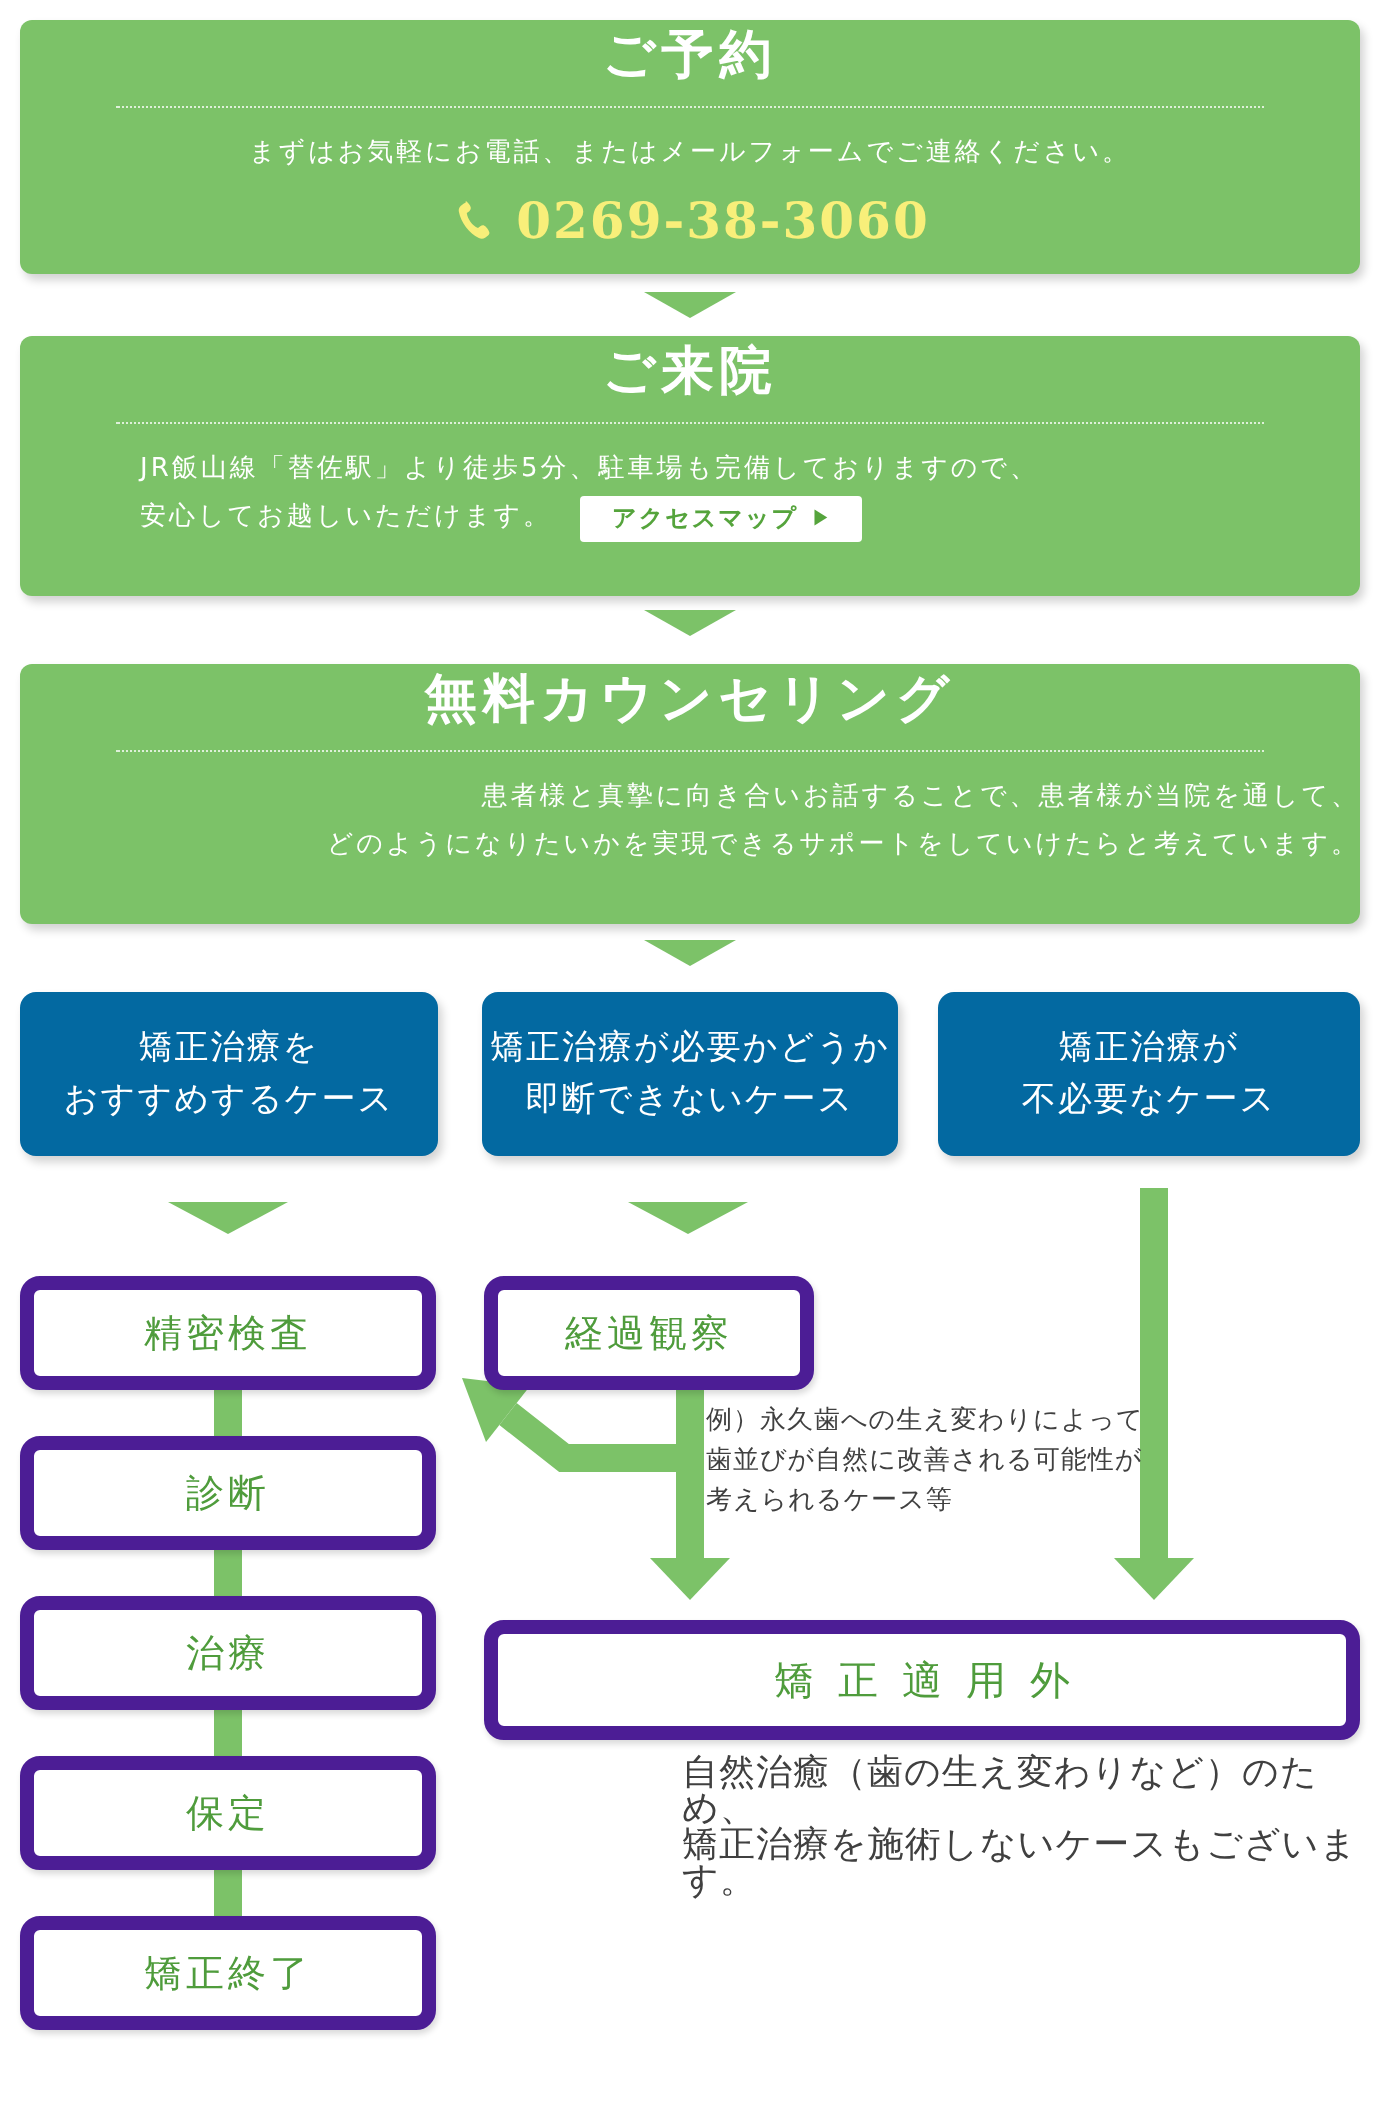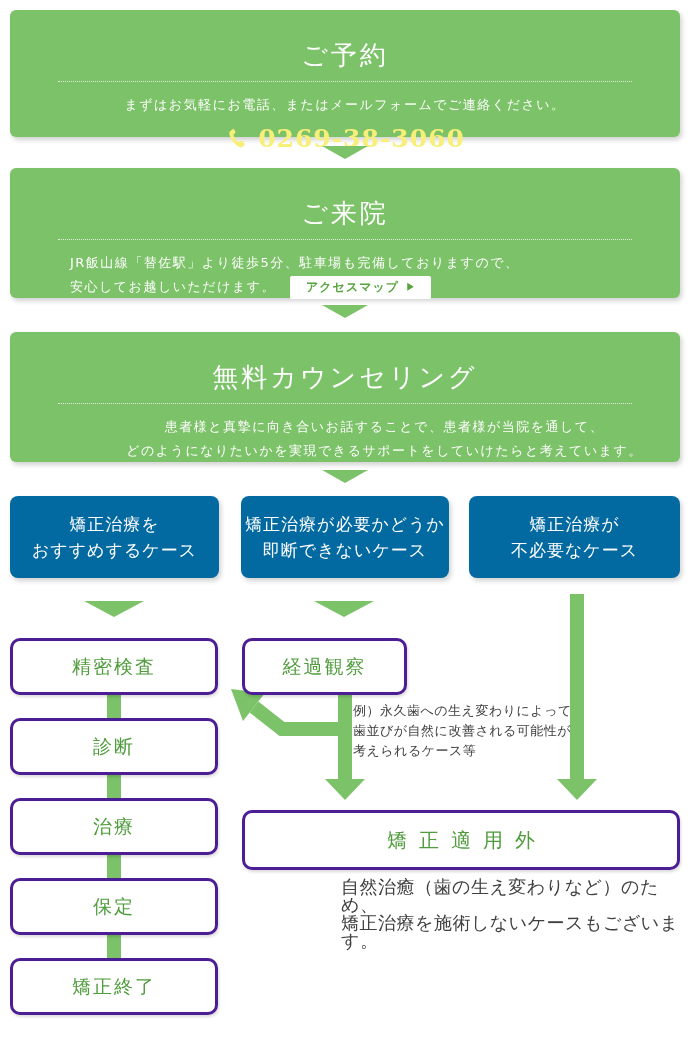--- a/index.html
+++ b/index.html
@@ -4,25 +4,25 @@
 <style>
   html,body{margin:0;padding:0;background:#fff;}
   #page{position:relative;width:690px;height:1052px;background:#fff;overflow:hidden;
         font-family:"DejaVu Sans","Liberation Sans",sans-serif;}
 
   
   .gbox{position:absolute;left:10px;width:670px;box-sizing:border-box;
         background:#7cc268;border-radius:6px;color:#fff;text-align:center;
         box-shadow:2px 3px 5px rgba(0,0,0,.18);}
   .gtitle{font-family:"DejaVu Serif","Liberation Serif",serif;font-size:26px;
-          letter-spacing:3px;padding-top:28px;font-weight:400;}
+          letter-spacing:3px;padding-top:0;font-weight:700;}
   .divider{border-bottom:1px dotted rgba(255,255,255,.75);margin:8px 48px 0 48px;height:0;}
   .gbody{font-size:13px;letter-spacing:1.5px;line-height:24px;margin-top:11px;}
   .gbody-left{text-align:left;padding-left:60px;}
-  .gbody-left3{text-align:center;padding-left:79px;}
+  .gbody-left3{text-align:right;padding-left:79px;}
 
   .phone-row{margin-top:7px;display:flex;align-items:center;justify-content:center;gap:9px;}
   .phone-num{font-family:"DejaVu Serif","Liberation Serif",serif;font-weight:bold;
              font-size:25px;color:#f8ef7a;letter-spacing:1px;}
 
   .line2wrap{display:flex;align-items:center;}
   .mapbtn{display:inline-flex;align-items:center;gap:7px;background:#fff;color:#55a43c;
           font-size:12px;font-weight:bold;letter-spacing:1px;padding:4px 16px 5px 16px;
           border-radius:2px;margin-left:14px;border:none;cursor:pointer;line-height:14px;}
   .mapbtn .play{font-size:9px;letter-spacing:0;}
@@ -36,21 +36,21 @@
             border-right:20px solid transparent;border-top:21px solid #7cc268;}
 
   
   .cbox{position:absolute;top:496px;height:82px;background:#0369a1;border-radius:8px;
         box-shadow:2px 3px 5px rgba(0,0,0,.18);color:#fff;display:flex;flex-direction:column;
         justify-content:center;text-align:center;
         font-family:"DejaVu Serif","Liberation Serif",serif;font-size:17px;
         line-height:26px;letter-spacing:1px;}
 
   
-  .wbox{position:absolute;box-sizing:border-box;background:#fff;border:3px solid #4c1d95;
+  .wbox{position:absolute;box-sizing:border-box;background:#fff;border:7px solid #4c1d95;
         border-radius:10px;box-shadow:1px 2px 3px rgba(0,0,0,.15);
         display:flex;align-items:center;justify-content:center;
         font-family:"DejaVu Serif","Liberation Serif",serif;font-size:19px;
         color:#4f9c3c;letter-spacing:2px;z-index:3;}
   .wbox-left{left:10px;width:208px;height:57px;}
   .wbox-na{left:242px;top:810px;width:438px;height:60px;font-size:20px;
            letter-spacing:12px;text-indent:12px;}
 
   .vbar{position:absolute;width:14px;background:#7cc268;z-index:1;}
 

